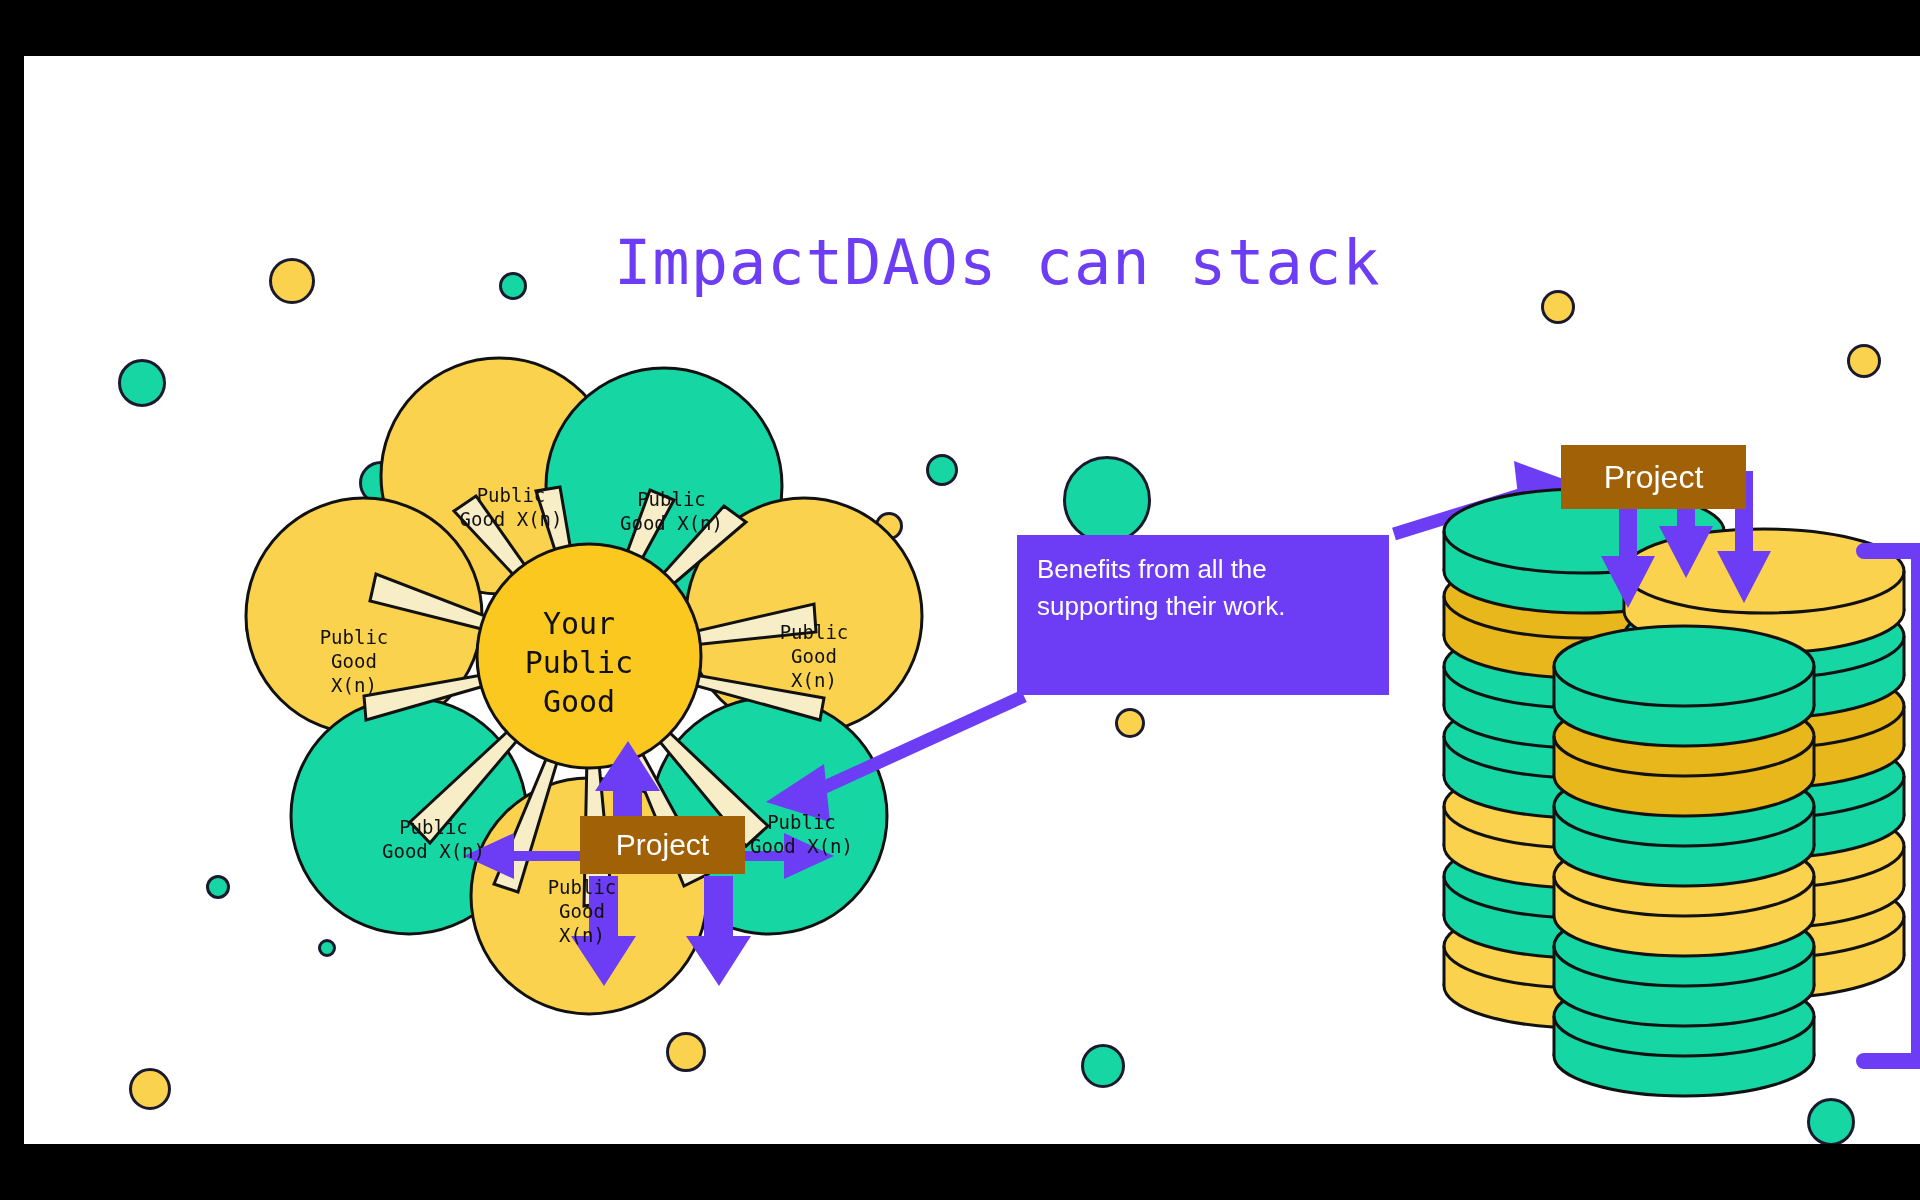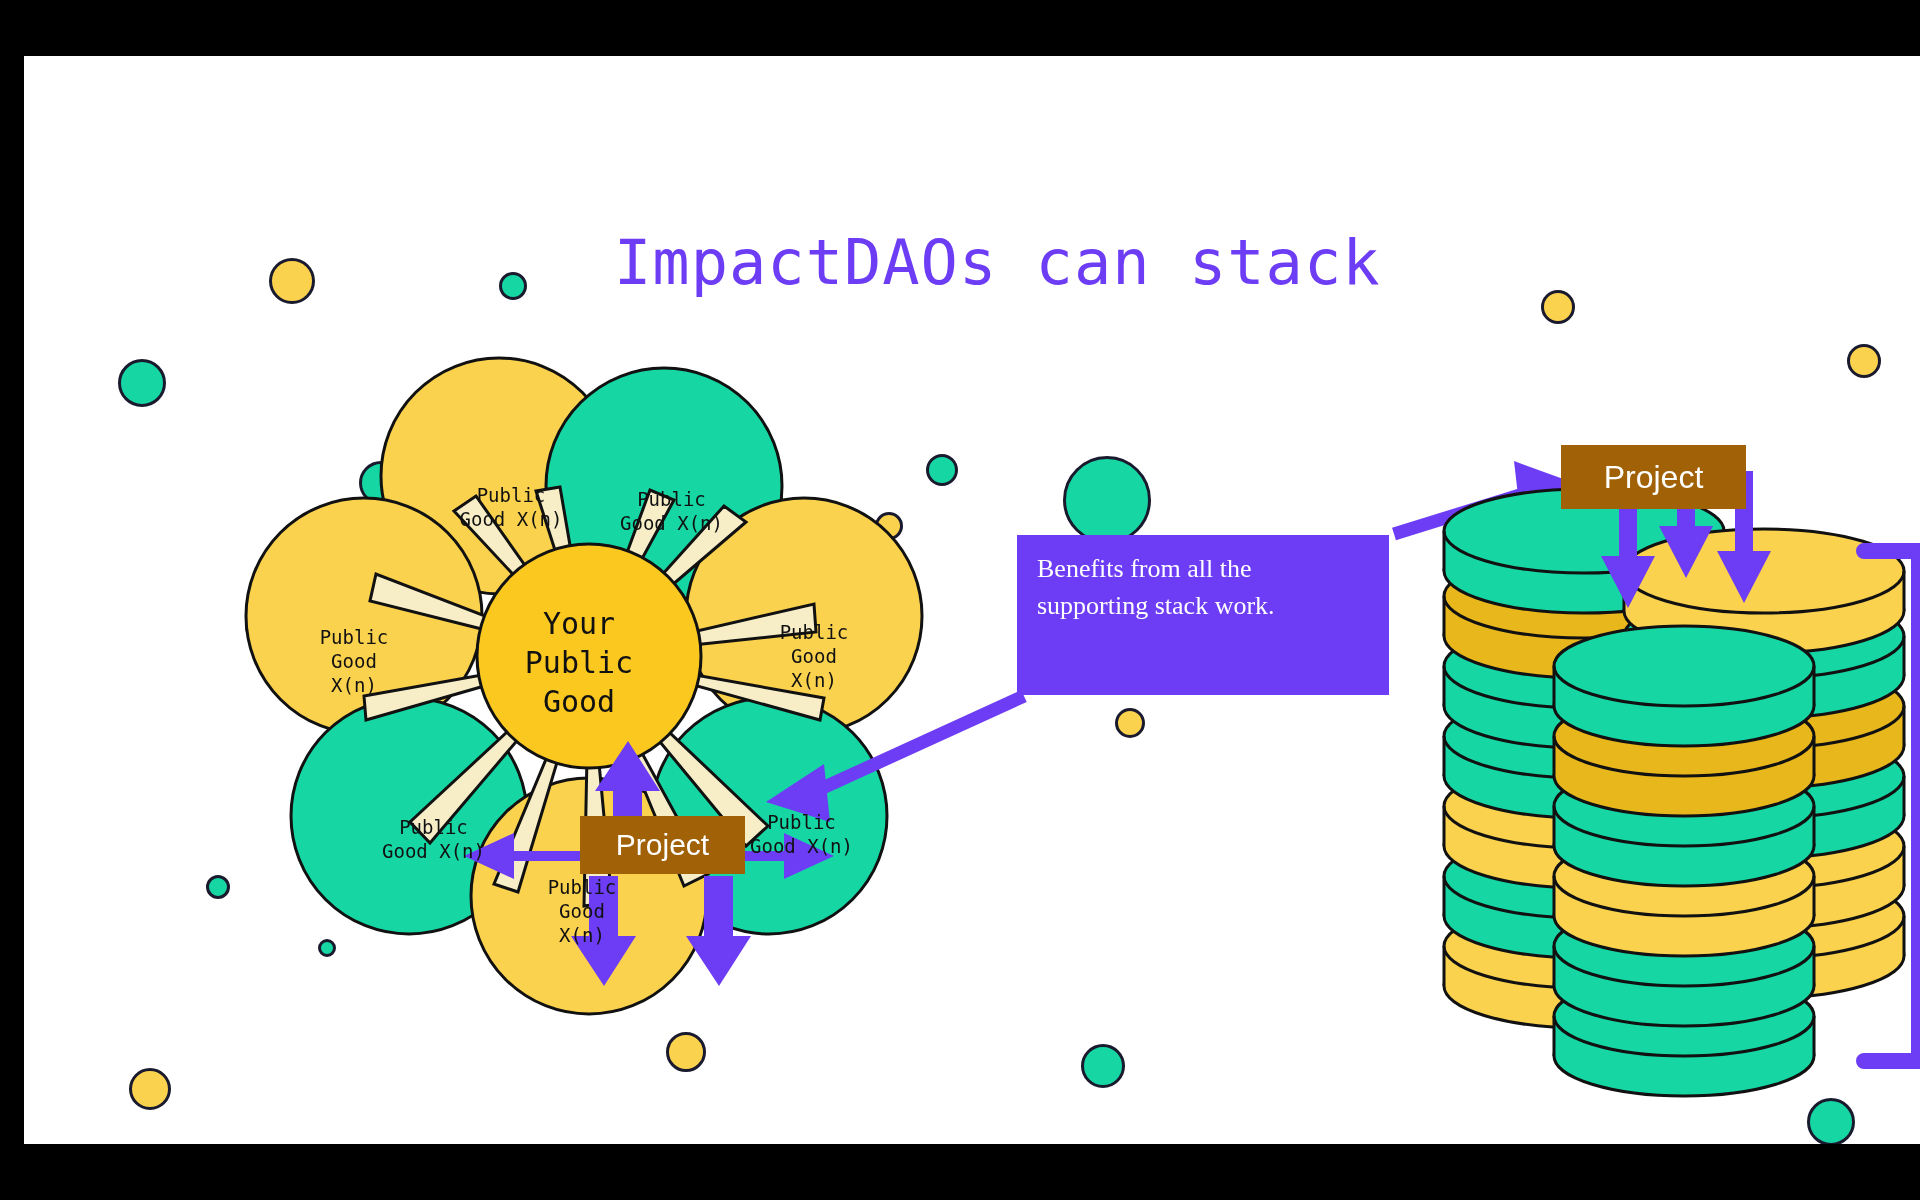--- a/index.html
+++ b/index.html
@@ -19,21 +19,21 @@
     position:absolute;font-family:"DejaVu Sans Mono","Liberation Mono",monospace;
     font-size:19px;color:#111;line-height:1.25;text-align:center;white-space:pre;
   }
   .center-label{
     position:absolute;font-family:"DejaVu Sans Mono","Liberation Mono",monospace;
     font-size:30px;color:#111;line-height:1.3;text-align:center;white-space:pre;
   }
 
   .callout{
     position:absolute;background:#6d3df5;color:#fff;
-    font-family:Liberation Serif, serif;font-size:26px;line-height:1.42;
+    font-family:Liberation Sans, sans-serif;font-size:26px;line-height:1.42;
     padding:16px 20px 18px 20px;box-sizing:border-box;
   }
   .badge{
     position:absolute;background:#a16207;color:#fff;font-weight:normal;
     font-family:"Liberation Sans",sans-serif;display:flex;align-items:center;justify-content:center;
   }
   .badge.small{font-size:30px;}
   .badge.big{font-size:32px;}
   svg{position:absolute;left:0;top:0;overflow:visible;}
 </style>
@@ -274,19 +274,19 @@
 X(n)</div>
 
     <div class="center-label" style="left:455px;top:548px;width:200px;">Your
 Public
 Good</div>
 
     <div class="badge small" style="left:556px;top:760px;width:165px;height:58px;">Project</div>
 
     <div class="callout" style="left:993px;top:479px;width:372px;height:160px;">
       <div>Benefits from all the</div>
-      <div>supporting stack work.</div>
+      <div>supporting their work.</div>
     </div>
 
     <div class="badge big" style="left:1537px;top:389px;width:185px;height:64px;">Project</div>
 
   </div>
 </div>
 
 </body></html>

